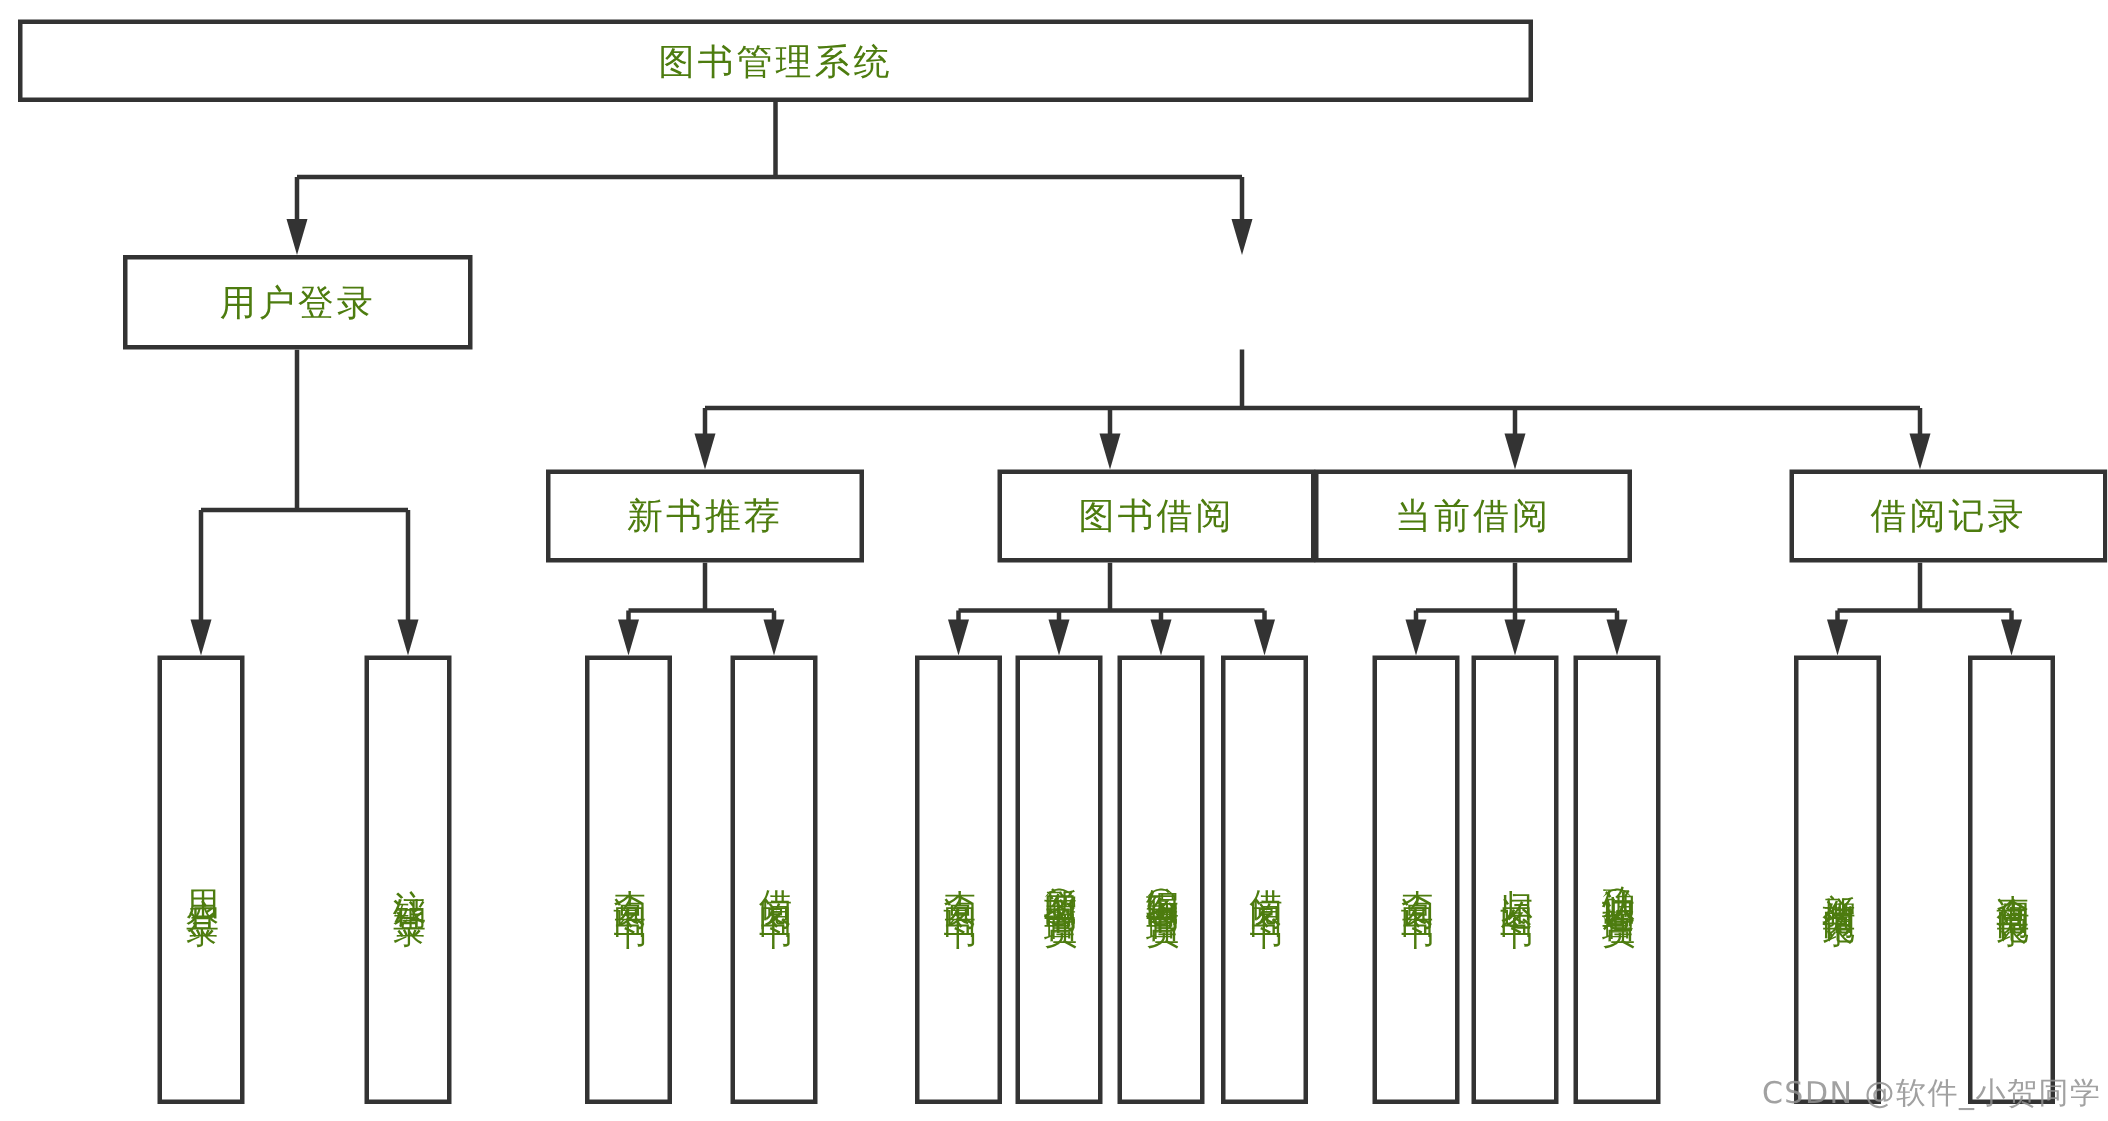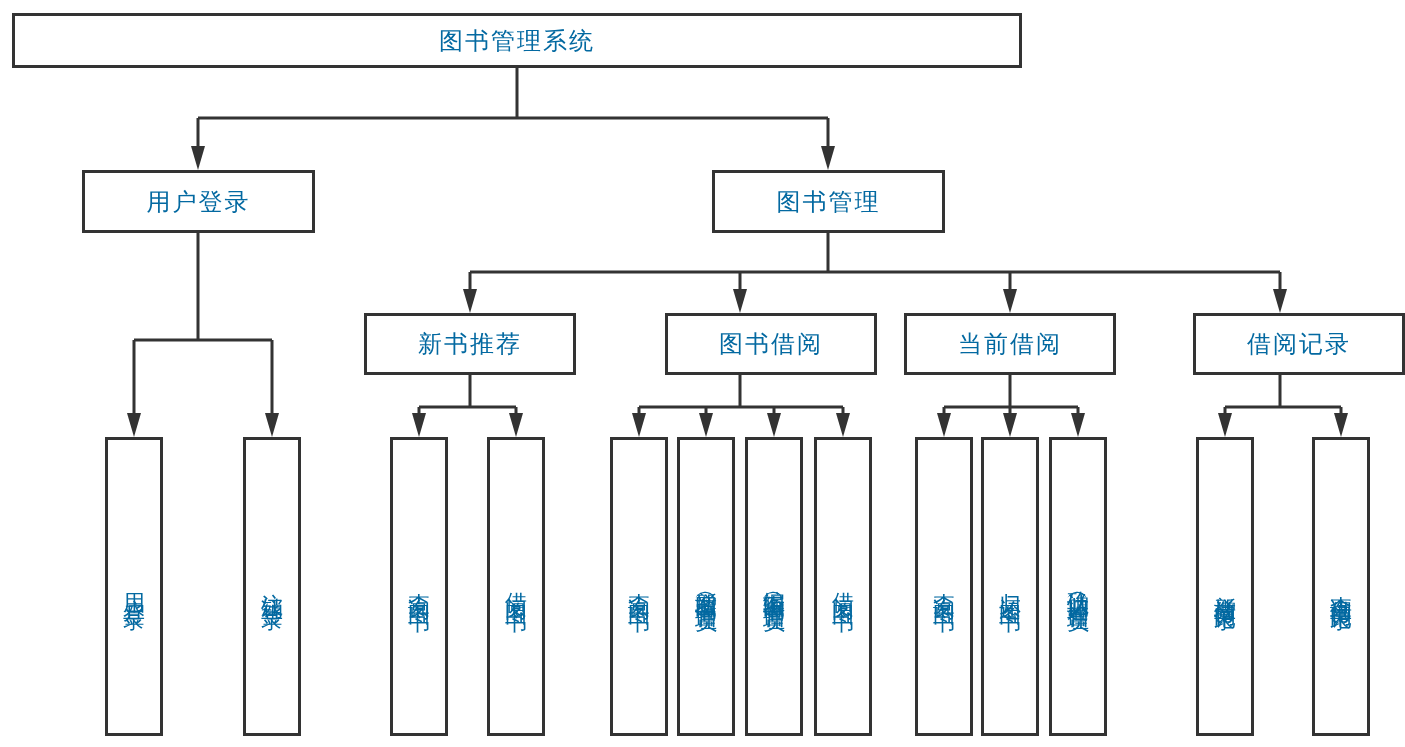--- a/index.html
+++ b/index.html
@@ -9,21 +9,21 @@
     background:#ffffff;
     font-family:"DejaVu Sans","Liberation Sans",sans-serif;
     overflow:hidden;
   }
   #wires{position:absolute;left:0;top:0;width:1405px;height:747px;}
   .box{
     position:absolute;
     box-sizing:border-box;
     background:#ffffff;
     border:3px solid #333333;
-    color:#0369a1;
+    color:#4d7c0f;
     display:flex;align-items:center;justify-content:center;
   }
   .box.lvl1{font-size:24px;letter-spacing:2px;}
   .box.lvl2,.box.lvl3{font-size:24px;letter-spacing:2px;}
   .box.leaf{
     writing-mode:vertical-rl;
     text-orientation:mixed;
     font-size:22px;
     letter-spacing:6px;
     line-height:1;
@@ -84,31 +84,28 @@
     </g>
   </svg>
 
   <div class="box lvl1" style="left:12px;top:13px;width:1010px;height:55px;">
     <span>图书管理系统</span>
   </div>
 
   <div class="box lvl2" style="left:82px;top:170px;width:233px;height:63px;">
     <span>用户登录</span>
   </div>
-  <div class="box lvl2" style="left:712px;top:170px;width:233px;height:63px;">
-    <span>图书管理</span>
-  </div>
 
   <div class="box lvl3" style="left:364px;top:313px;width:212px;height:62px;">
     <span>新书推荐</span>
   </div>
   <div class="box lvl3" style="left:634px;top:313px;width:212px;height:62px;margin-left:31px;">
     <span>图书借阅</span>
   </div>
-  <div class="box lvl3" style="left:904px;top:313px;width:212px;height:62px;">
+  <div class="box lvl3" style="left:876px;top:313px;width:212px;height:62px;">
     <span>当前借阅</span>
   </div>
   <div class="box lvl3" style="left:1174px;top:313px;width:212px;height:62px;margin-left:19px;">
     <span>借阅记录</span>
   </div>
 
   <div class="box leaf" style="left:105px;top:437px;width:58px;height:299px;">
     <span>用户登录</span>
   </div>
   <div class="box leaf" style="left:243px;top:437px;width:58px;height:299px;">
@@ -145,14 +142,15 @@
     <span>确认归还（管理员）</span>
   </div>
 
   <div class="box leaf long" style="left:1196px;top:437px;width:58px;height:299px;">
     <span>新增借阅记录</span>
   </div>
   <div class="box leaf long" style="left:1312px;top:437px;width:58px;height:299px;">
     <span>查询借阅记录</span>
   </div>
 
+  <div class="watermark">CSDN @软件_小贺同学</div>
 
 </div>
 
 </body></html>

